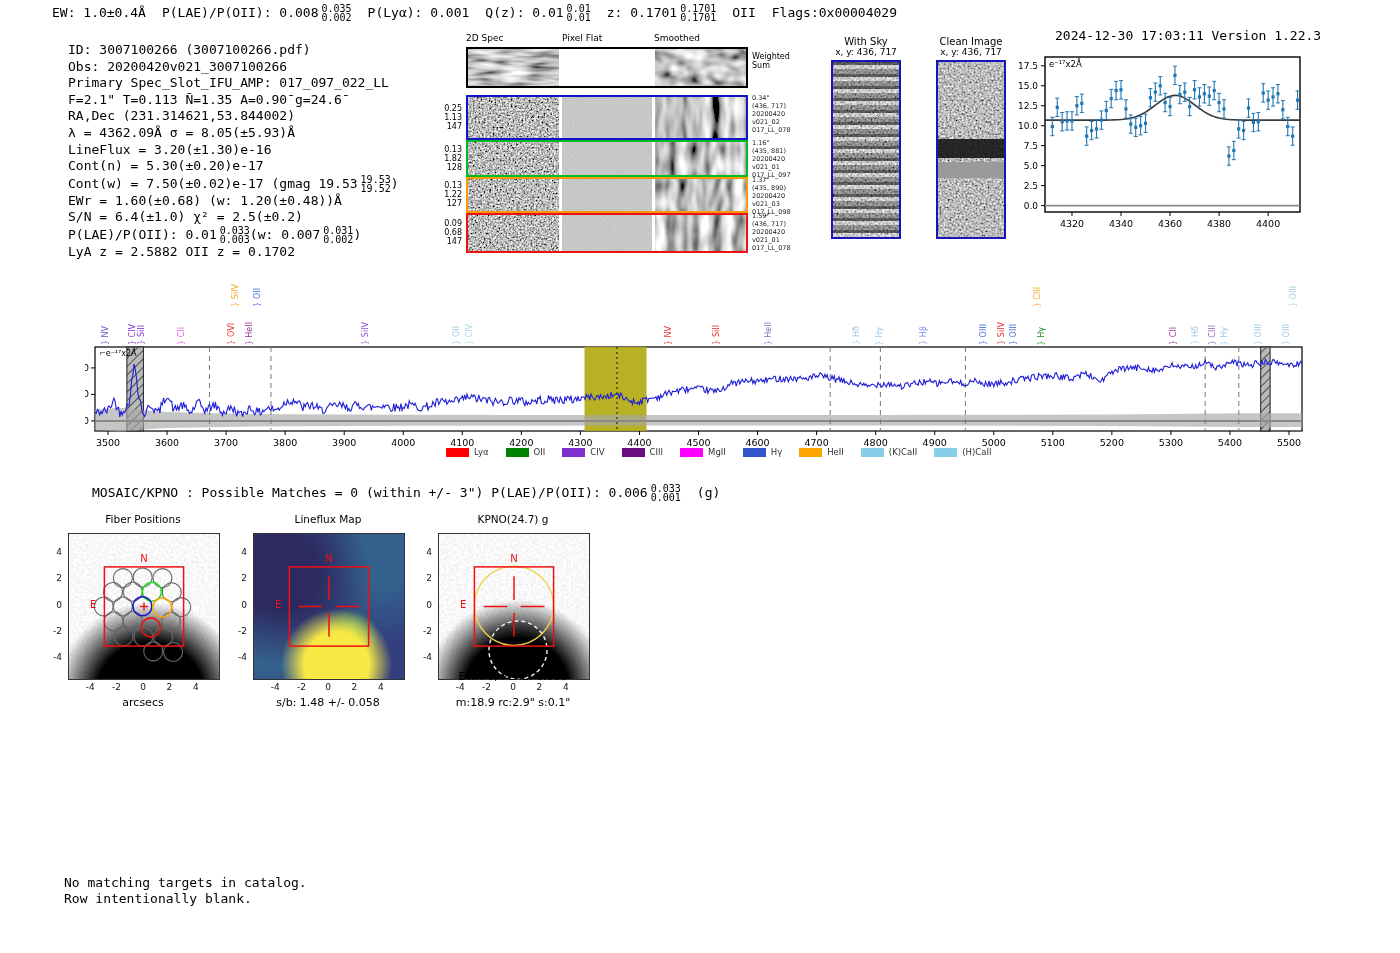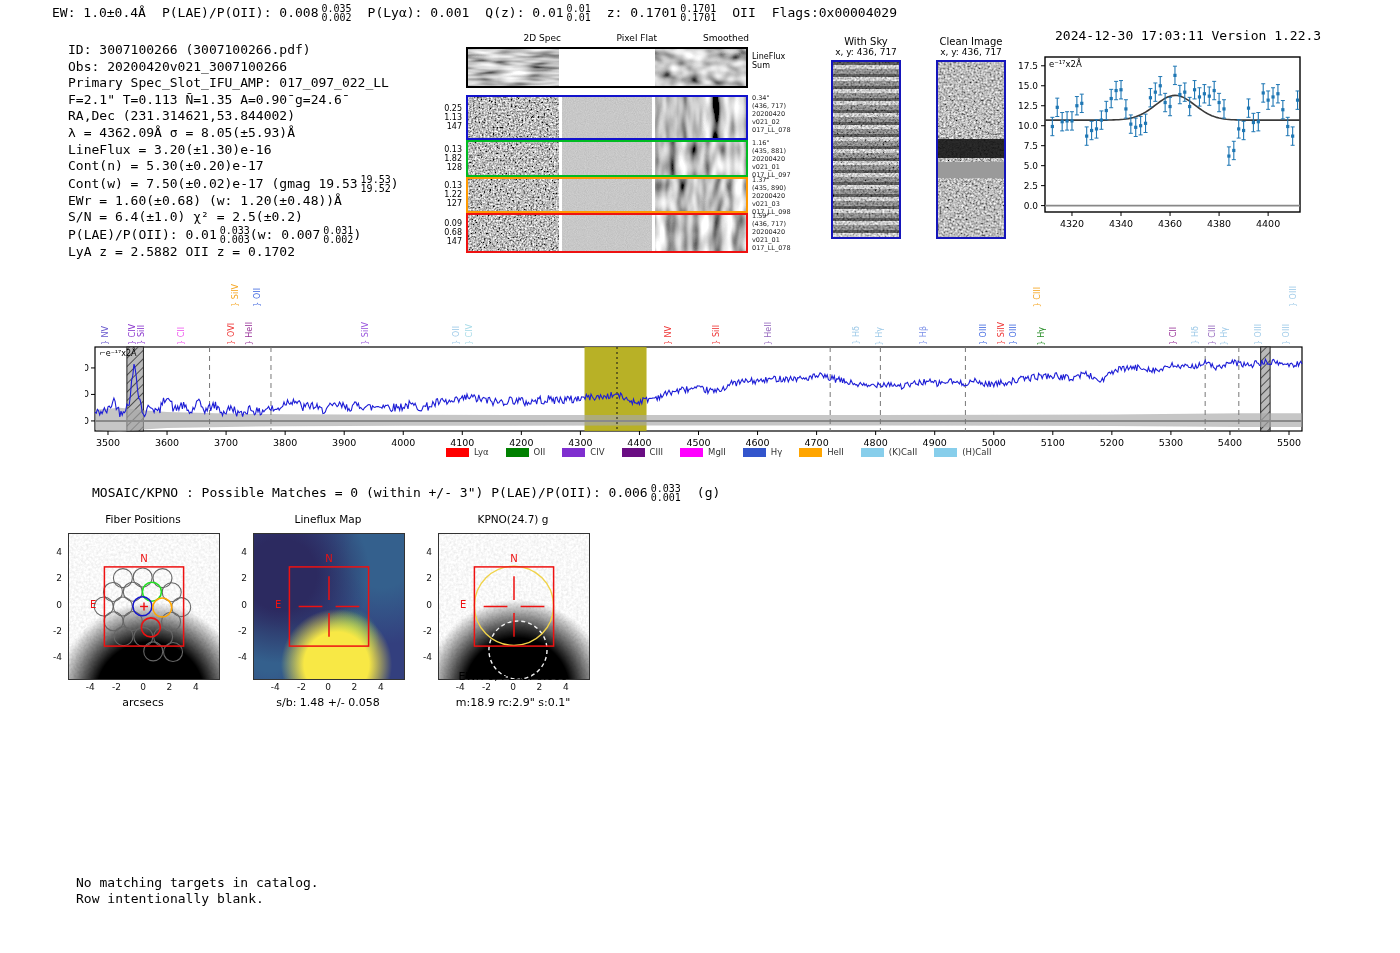--- a/index.html
+++ b/index.html
@@ -4,40 +4,40 @@
 <style>
   html,body{margin:0;padding:0;background:#fff;}
   .page{position:relative;width:1400px;height:953px;background:#fff;overflow:hidden;
         font-family:"DejaVu Sans",sans-serif;color:#000;}
   .abs{position:absolute;}
   .hdr-left{position:absolute;left:52px;top:4px;font:13px "DejaVu Sans Mono",monospace;white-space:nowrap;}
   .hdr-right{position:absolute;left:1055px;top:4px;font:13px "DejaVu Sans Mono",monospace;white-space:nowrap;margin-top:24px;}
   .seg{margin-right:16px;}
   .frac{display:inline-block;vertical-align:-4px;font-size:10px;line-height:9px;text-align:left;margin-left:3px;}
   .info{position:absolute;left:68px;top:42px;font:13px "DejaVu Sans Mono",monospace;line-height:16.6px;white-space:nowrap;}
-  .colhdr{position:absolute;top:33px;font:9px "DejaVu Sans",sans-serif;text-align:right;width:95px;}
+  .colhdr{position:absolute;top:33px;font:9px "DejaVu Sans",sans-serif;text-align:left;width:95px;}
   .srow{position:absolute;left:466px;display:flex;gap:3px;box-sizing:border-box;}
   .scell{flex:1 1 0;position:relative;overflow:hidden;background:#888;}
   .llab{position:absolute;font:8px "DejaVu Sans",sans-serif;text-align:right;width:22px;line-height:9px;}
   .rlab{position:absolute;left:752px;font:6.5px "DejaVu Sans",sans-serif;line-height:8px;white-space:nowrap;color:#222;}
   .ptitle{position:absolute;font:10px "DejaVu Sans",sans-serif;text-align:center;}
   .psub{position:absolute;font:9px "DejaVu Sans",sans-serif;text-align:center;}
   .skybox{position:absolute;border:2px solid #1515bb;overflow:hidden;background:#cfcfcf;}
   .stripes{position:absolute;inset:0;background:repeating-linear-gradient(180deg,rgba(10,10,10,.55) 0 3px,rgba(255,255,255,.25) 3px 7px,rgba(60,60,60,.35) 7px 12px);}
   .vwrap{position:absolute;width:14px;display:flex;align-items:flex-end;justify-content:center;pointer-events:none;}
   .vlabel{writing-mode:vertical-rl;text-orientation:mixed;transform:rotate(180deg);
           font:8px "DejaVu Sans",sans-serif;white-space:nowrap;letter-spacing:0px;}
   .legend{position:absolute;left:446px;top:447px;display:flex;align-items:center;font:8.5px "DejaVu Sans",sans-serif;color:#333;}
   .legend .it{display:flex;align-items:center;margin-right:17px;}
   .legend .sw{width:23px;height:9px;margin-right:5px;display:inline-block;}
   .mosaic{position:absolute;left:68px;top:484px;font:13px "DejaVu Sans Mono",monospace;white-space:nowrap;margin-left:24px;}
   .cut{position:absolute;overflow:hidden;border:1px solid #333;}
   .ticklab{position:absolute;font:9px "DejaVu Sans",sans-serif;color:#111;}
   .xlab{position:absolute;font:11px "DejaVu Sans",sans-serif;text-align:center;}
-  .footer{position:absolute;left:76px;top:875px;font:13px "DejaVu Sans Mono",monospace;line-height:15.5px;}
+  .footer{position:absolute;left:64px;top:875px;font:13px "DejaVu Sans Mono",monospace;line-height:15.5px;}
   svg{display:block;}
 </style>
 </head>
 <body>
 
 <div class="page">
 
   <div class="hdr-left" id="hdr-left"><span class="seg">EW: 1.0±0.4Å</span><span class="seg">P(LAE)/P(OII): 0.008<span class="frac"><div>0.035</div><div>0.002</div></span></span><span class="seg">P(Lyα): 0.001</span><span class="seg">Q(z): 0.01<span class="frac"><div>0.01</div><div>0.01</div></span></span><span class="seg">z: 0.1701<span class="frac"><div>0.1701</div><div>0.1701</div></span></span><span class="seg">OII</span><span class="seg">Flags:0x00004029</span></div>
   <div class="hdr-right">2024-12-30 17:03:11  Version 1.22.3</div>
 
@@ -89,21 +89,21 @@
       <feFuncR type="linear" slope="2.6" intercept="-0.75"></feFuncR>
       <feFuncG type="linear" slope="2.6" intercept="-0.75"></feFuncG>
       <feFuncB type="linear" slope="2.6" intercept="-0.75"></feFuncB>
       <feFuncA type="linear" slope="0" intercept="1"></feFuncA>
     </feComponentTransfer>
   </filter>
   <rect x="0" y="0" width="100%" height="100%" filter="url(#nz1)"></rect>
           </svg>
         </div>
       </div>
-      <div style="position: absolute; left: 752px; top: 52px; font: 8px / 9px &quot;DejaVu Sans&quot;, sans-serif; width: 40px;">LineFlux Sum</div>
+      <div style="position: absolute; left: 752px; top: 52px; font: 8px / 9px &quot;DejaVu Sans&quot;, sans-serif; width: 40px;">Weighted Sum</div>
       <div class="srow" style="top: 95px; height: 45px; border: 2px solid rgb(18, 18, 204); width: 282px;">
         <div class="scell">
           <svg width="100%" height="100%" style="position: absolute; inset: 0px;">
             <filter id="nz2" x="0" y="0" width="100%" height="100%">
     <feTurbulence type="fractalNoise" baseFrequency="0.55 0.55" numOctaves="2" seed="13" stitchTiles="stitch" result="t"></feTurbulence>
     <feColorMatrix in="t" type="saturate" values="0"></feColorMatrix>
 
     <feComponentTransfer>
       <feFuncR type="linear" slope="2.4" intercept="-0.7"></feFuncR>
       <feFuncG type="linear" slope="2.4" intercept="-0.7"></feFuncG>

